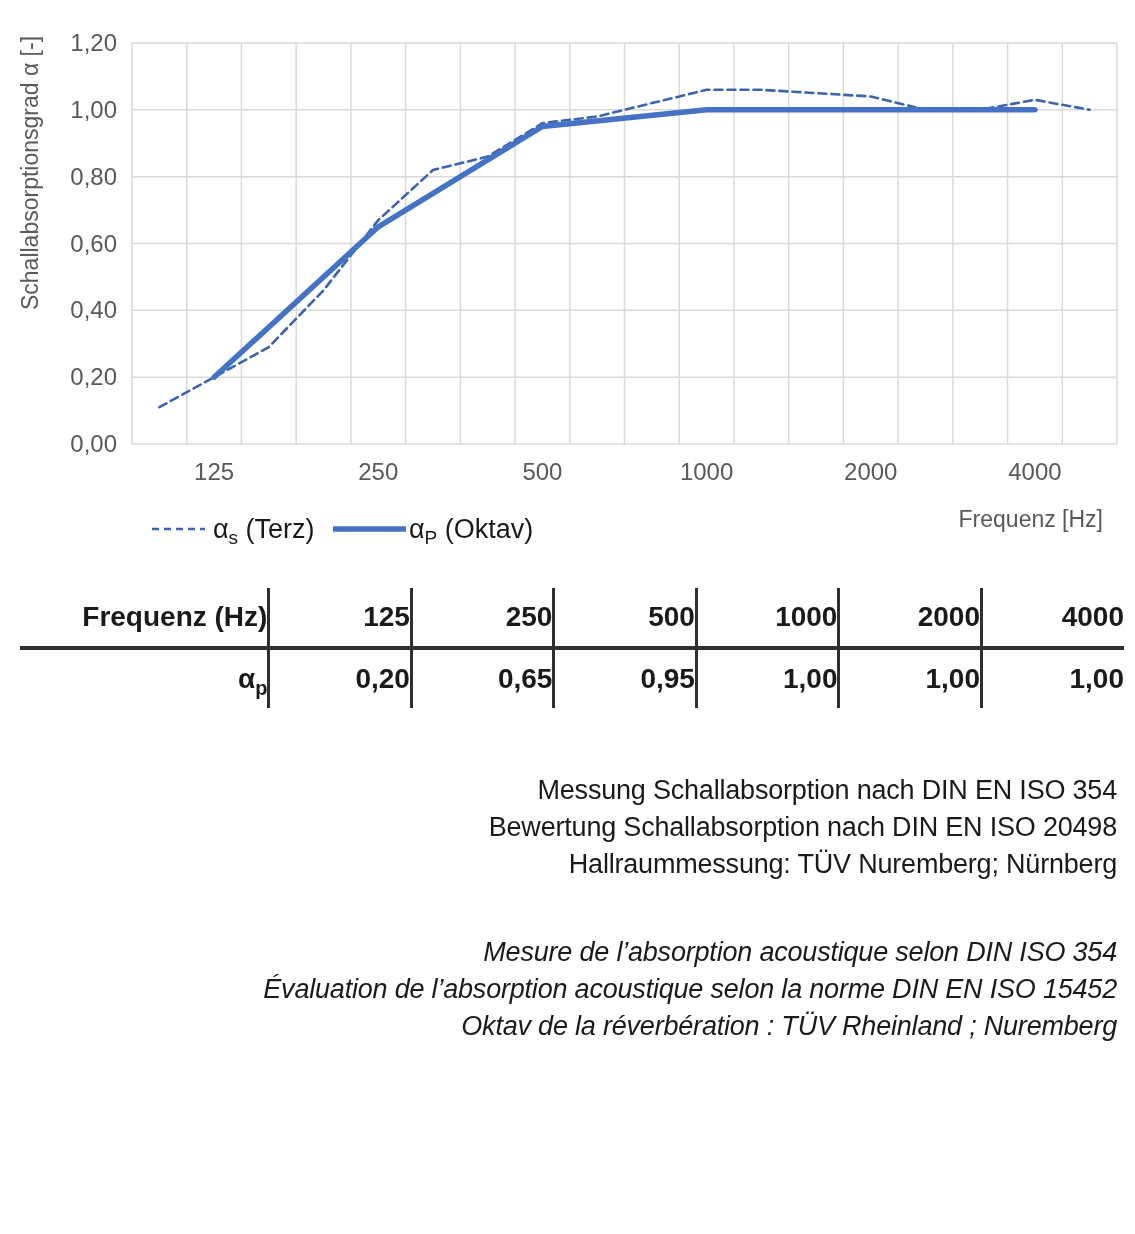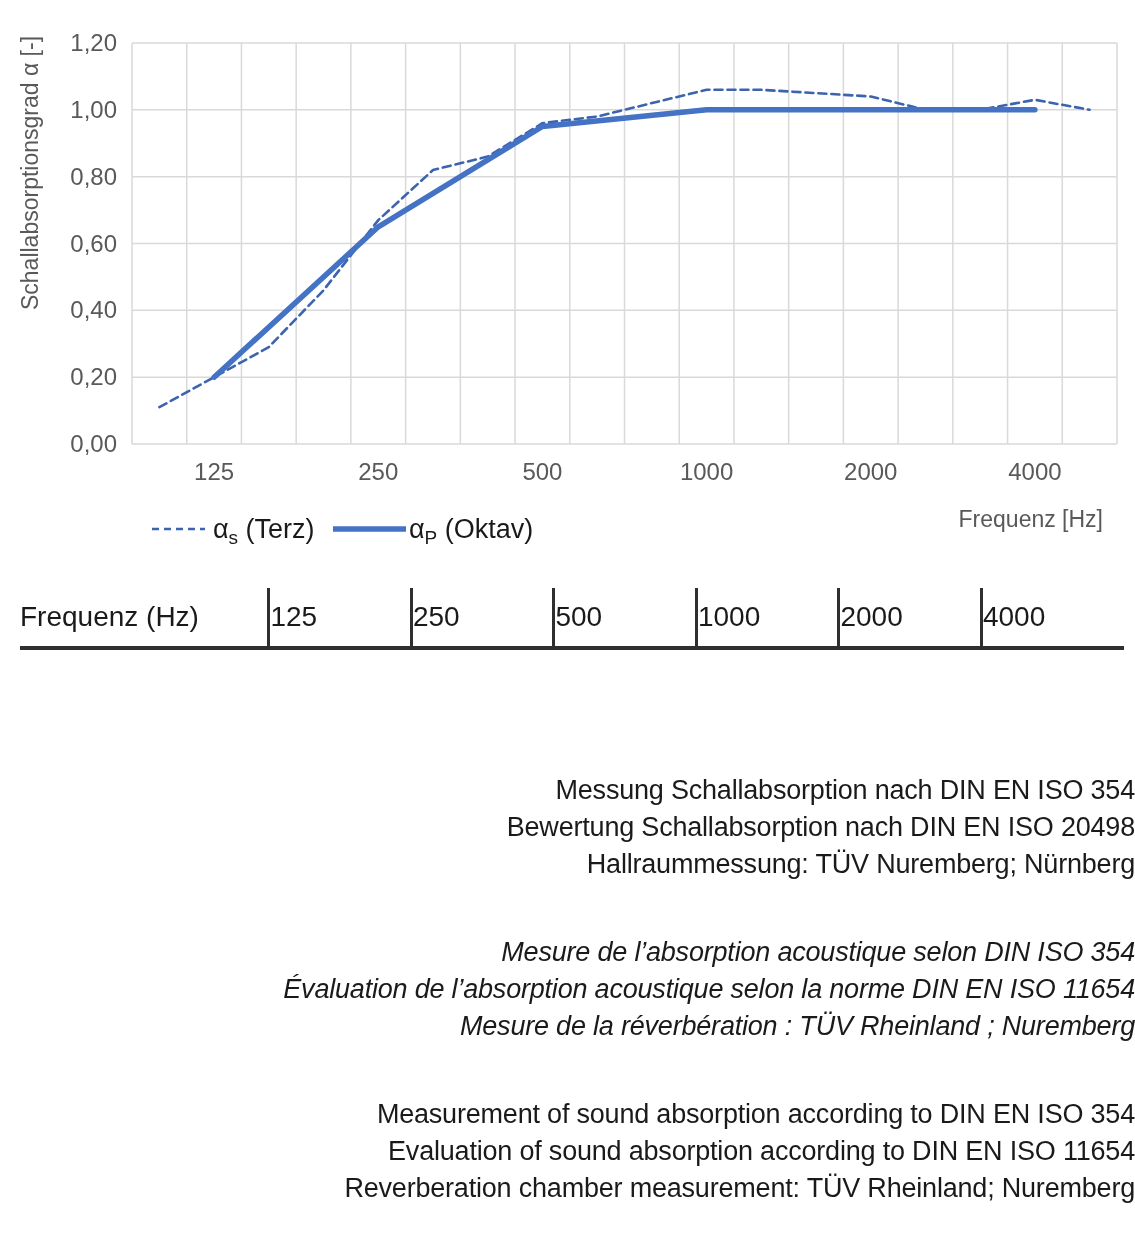--- a/index.html
+++ b/index.html
@@ -2,27 +2,27 @@
 <html><head>
 <meta charset="utf-8">
 <style>
   html,body{margin:0;padding:0;background:#fff;}
   #page{position:relative;width:1135px;height:1234px;background:#ffffff;
         font-family:"Liberation Sans", sans-serif;overflow:hidden;padding-left:10px;}
   #chart-wrap{position:absolute;left:0;top:0;width:1135px;height:560px;}
   
   #abs-table{position:absolute;left:20px;top:588px;width:1104px;
              border-collapse:collapse;table-layout:fixed;color:#1a1a1a;}
-  #abs-table td{text-align:left;vertical-align:middle;height:58px;
-                font-size:28px;padding:0;}
+  #abs-table td{text-align:right;vertical-align:middle;height:58px;
+                font-size:28px;padding:0;font-weight:bold;}
   #abs-table td + td{border-left:3px solid #2f2f2f;}
   #abs-table tr.hdr td{border-bottom:4px solid #2f2f2f;}
   #abs-table sub{font-size:20px;line-height:0;}
   
-  .note{position:absolute;right:10px;width:1100px;text-align:right;
+  .note{position:absolute;right:28px;width:1100px;text-align:right;
         font-size:27px;line-height:37px;color:#1a1a1a;letter-spacing:-0.2px;}
   .note div{white-space:nowrap;}
   #note-german{top:772px;}
   #note-french{top:934px;font-style:italic;}
   #note-english{top:1096px;}
 </style>
 </head>
 <body>
 
 <div id="page">
@@ -94,34 +94,38 @@
     <tbody>
         <tr class="hdr">
       <td>Frequenz (Hz)</td>
       <td>125</td>
       <td>250</td>
       <td>500</td>
       <td>1000</td>
       <td>2000</td>
       <td>4000</td>
     </tr>
+    <tr>
+      <td><span>α</span><sub>p</sub></td>
+      <td>0,20</td>
+      <td>0,65</td>
+      <td>0,95</td>
+      <td>1,00</td>
+      <td>1,00</td>
+      <td>1,00</td>
+    </tr>
   </tbody>
     </table>
 
   <div class="note" id="note-german">
     <div>Messung Schallabsorption nach DIN EN ISO 354</div>
     <div>Bewertung Schallabsorption nach DIN EN ISO 20498</div>
     <div>Hallraummessung: TÜV Nuremberg; Nürnberg</div>
   </div>
 
   <div class="note" id="note-french">
     <div>Mesure de l’absorption acoustique selon DIN ISO 354</div>
-    <div>Évaluation de l’absorption acoustique selon la norme DIN EN ISO 11654</div>
-    <div>Mesure de la réverbération : TÜV Rheinland ; Nuremberg</div>
+    <div>Évaluation de l’absorption acoustique selon la norme DIN EN ISO 15452</div>
+    <div>Oktav de la réverbération : TÜV Rheinland ; Nuremberg</div>
   </div>
 
-  <div class="note" id="note-english">
-    <div>Measurement of sound absorption according to DIN EN ISO 354</div>
-    <div>Evaluation of sound absorption according to DIN EN ISO 11654</div>
-    <div>Reverberation chamber measurement: TÜV Rheinland; Nuremberg</div>
-  </div>
 
 </div>
 
 </body></html>

